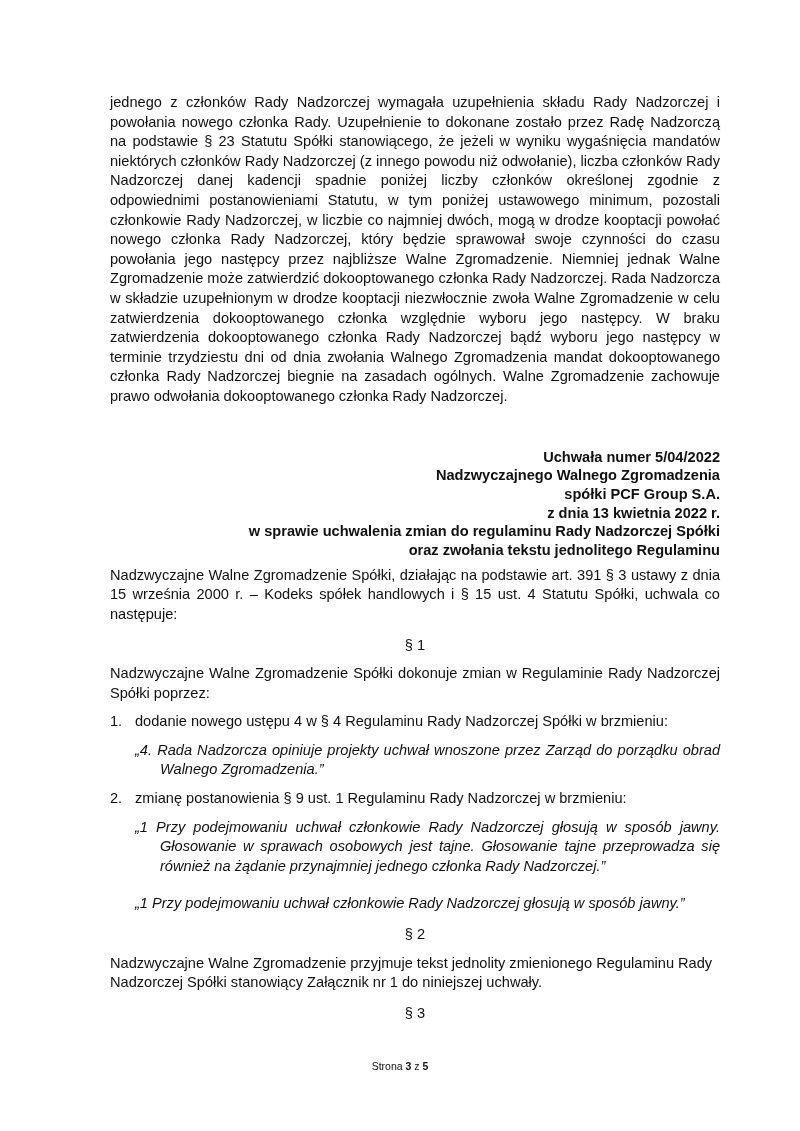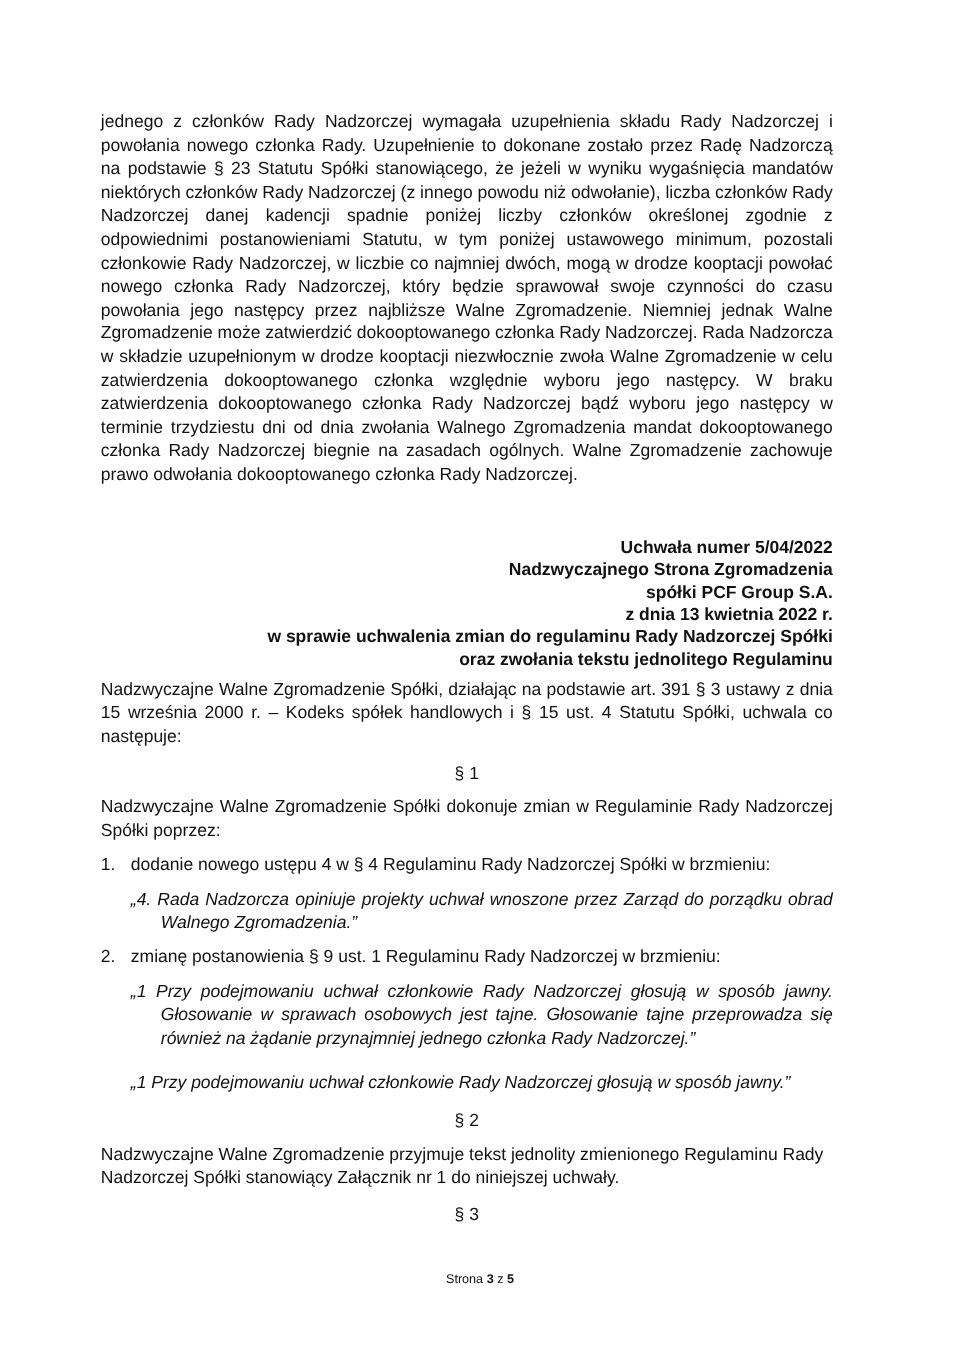--- a/index.html
+++ b/index.html
@@ -1,18 +1,18 @@
 <!DOCTYPE html>
 <html><head>
 <meta charset="utf-8">
 <style>
   html, body { margin: 0; padding: 0; background: #ffffff; }
   body { width: 800px; height: 1131px; position: relative; overflow: hidden;
          font-family: "Liberation Sans", sans-serif; color: #111111; }
-  .page { position: absolute; left: 84px; top: 93px; width: 610px; font-size: 14.6px; line-height: 19.6px; }
+  .page { position: absolute; left: 110px; top: 93px; width: 610px; font-size: 14.6px; line-height: 19.6px; }
   .just { text-align: justify; text-align-last: auto; margin: 0; }
   .heading { text-align: right; font-weight: bold; line-height: 18.7px; margin: 0; }
   .para { margin: 0; }
   .sect { text-align: center; margin: 0; font-weight: normal; }
   .list-item { position: relative; padding-left: 25px; margin: 0; }
   .list-num { position: absolute; left: 0; top: 0; }
   .quote { margin: 0 0 0 25px; font-style: italic; text-align: justify; }
   .quote.hang { padding-left: 25px; text-indent: -25px; }
   .plain-indent { margin: 0 0 0 25px; }
   .footer { position: absolute; left: 0; width: 800px; top: 1060px; text-align: center; font-size: 10.5px; }
@@ -22,21 +22,21 @@
 <body>
 
 <div class="page">
 
   <p class="just">jednego z członków Rady Nadzorczej wymagała uzupełnienia składu Rady Nadzorczej i powołania nowego członka Rady. Uzupełnienie to dokonane zostało przez Radę Nadzorczą na podstawie § 23 Statutu Spółki stanowiącego, że jeżeli w wyniku wygaśnięcia mandatów niektórych członków Rady Nadzorczej (z innego powodu niż odwołanie), liczba członków Rady Nadzorczej danej kadencji spadnie poniżej liczby członków określonej zgodnie z odpowiednimi postanowieniami Statutu, w tym poniżej ustawowego minimum, pozostali członkowie Rady Nadzorczej, w liczbie co najmniej dwóch, mogą w drodze kooptacji powołać nowego członka Rady Nadzorczej, który będzie sprawował swoje czynności do czasu powołania jego następcy przez najbliższe Walne Zgromadzenie. Niemniej jednak Walne Zgromadzenie może zatwierdzić dokooptowanego członka Rady Nadzorczej. Rada Nadzorcza w składzie uzupełnionym w drodze kooptacji niezwłocznie zwoła Walne Zgromadzenie w celu zatwierdzenia dokooptowanego członka względnie wyboru jego następcy. W braku zatwierdzenia dokooptowanego członka Rady Nadzorczej bądź wyboru jego następcy w terminie trzydziestu dni od dnia zwołania Walnego Zgromadzenia mandat dokooptowanego członka Rady Nadzorczej biegnie na zasadach ogólnych. Walne Zgromadzenie zachowuje prawo odwołania dokooptowanego członka Rady Nadzorczej.</p>
 
   <div style="height:41px"></div>
 
   <div>
     <p class="heading">Uchwała numer 5/04/2022</p>
-    <p class="heading">Nadzwyczajnego Strona Zgromadzenia</p>
+    <p class="heading">Nadzwyczajnego Walnego Zgromadzenia</p>
     <p class="heading">spółki PCF Group S.A.</p>
     <p class="heading">z dnia 13 kwietnia 2022 r.</p>
     <p class="heading">w sprawie uchwalenia zmian do regulaminu Rady Nadzorczej Spółki</p>
     <p class="heading">oraz zwołania tekstu jednolitego Regulaminu</p>
   </div>
 
   <div style="height:6px"></div>
   <p class="just">Nadzwyczajne Walne Zgromadzenie Spółki, działając na podstawie art. 391 § 3 ustawy z dnia 15 września 2000 r. – Kodeks spółek handlowych i § 15 ust. 4 Statutu Spółki, uchwala co następuje:</p>
 
   <div style="height:11px"></div>

